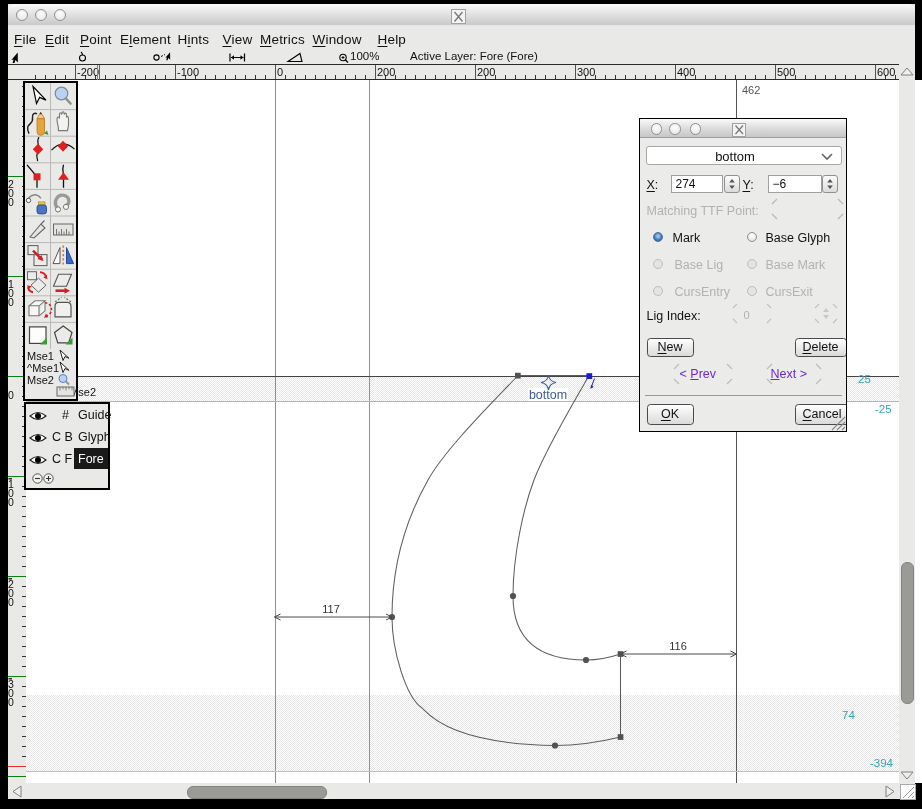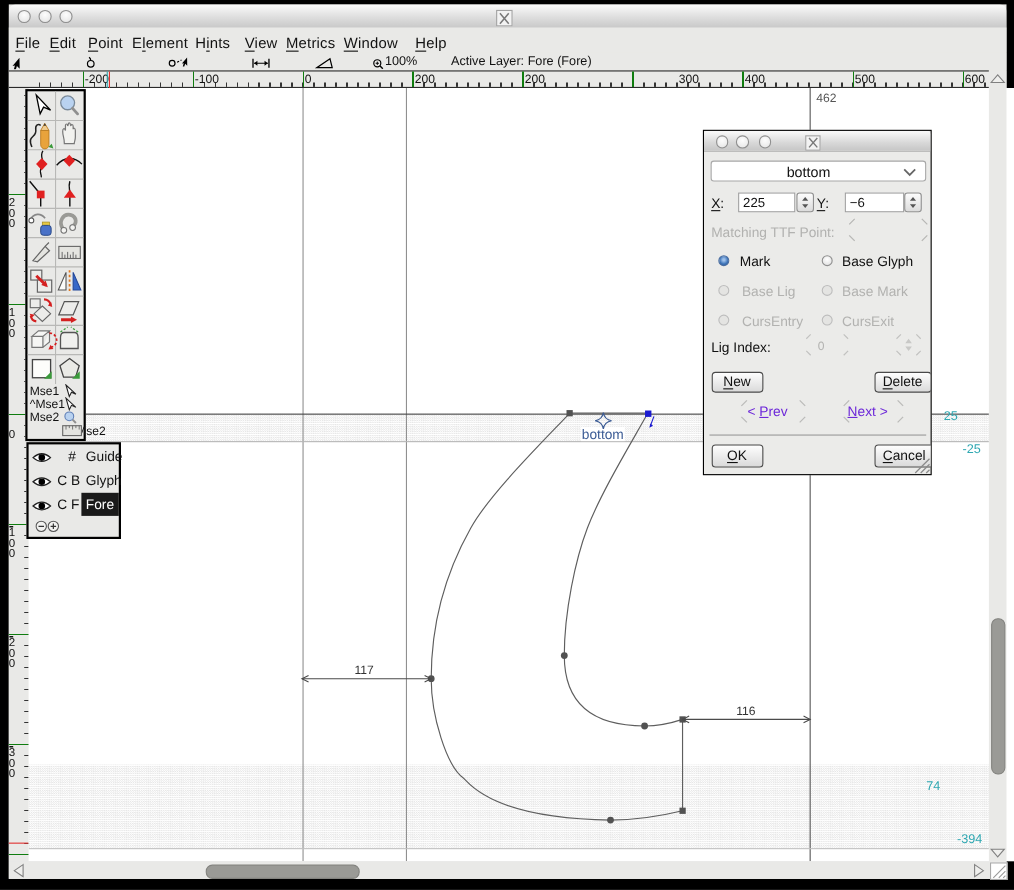--- a/index.html
+++ b/index.html
@@ -124,21 +124,21 @@
   <span class="txt" style="left:402px;">Active Layer: Fore (Fore)</span>
 </div>
 <div id="hruler">
   <div id="hminor"></div>
   <div id="hmajor"></div>
   <span class="hlab" style="left:69px;">-200</span>
   <span class="hlab" style="left:169px;">-100</span>
   <span class="hlab" style="left:269px;">0</span>
   <span class="hlab" style="left:369px;">200</span>
   <span class="hlab" style="left:469px;">200</span>
-  <span class="hlab" style="left:569px;margin-left:40px;">300</span>
+  <span class="hlab" style="left:569px;">300</span>
   <span class="hlab" style="left:669px;">400</span>
   <span class="hlab" style="left:769px;">500</span>
   <span class="hlab" style="left:869px;">600</span>
   <div style="position:absolute;left:88.5px;top:0;width:1px;height:16px;background:#2fa8b2;"></div>
   <div style="position:absolute;left:90.5px;top:0;width:1px;height:16px;background:#e03030;"></div>
 </div>
 <div id="vruler">
   <div id="vminor"></div>
   <div id="vmajor"></div>
   <svg class="abs" style="left:0;top:0;" width="18" height="703">
@@ -407,21 +407,21 @@
           <path d="M2.5,1.5 L10,10 M10,1.5 L2.5,10" stroke="#7a7a7a" stroke-width="1.3" fill="none"></path>
         </svg>
     </div>
   </div>
   <div id="ddrop">bottom
     <svg style="position:absolute;right:8px;top:6px;" width="12" height="8">
         <path d="M1,1 L6,6 L11,1" stroke="#666" stroke-width="1.6" fill="none"></path>
       </svg>
   </div>
   <span class="dlab" style="left:7px;top:59px;"><u>X</u>:</span>
-  <div class="dinput" style="left:31px;top:55.5px;width:46px;">225</div>
+  <div class="dinput" style="left:31px;top:55.5px;width:46px;">274</div>
   <div class="spin" style="left:84px;top:55.5px;">
     <svg width="8" height="12" style="margin-top:2px;">
         <path d="M4,1 L6.8,4.4 L1.2,4.4 Z M4,11 L6.8,7.6 L1.2,7.6 Z" fill="#555"></path>
       </svg>
   </div>
   <span class="dlab" style="left:103px;top:59px;"><u>Y</u>:</span>
   <div class="dinput" style="left:128px;top:55.5px;width:48px;">−6</div>
   <div class="spin" style="left:182px;top:55.5px;">
     <svg width="8" height="12" style="margin-top:2px;">
         <path d="M4,1 L6.8,4.4 L1.2,4.4 Z M4,11 L6.8,7.6 L1.2,7.6 Z" fill="#555"></path>

